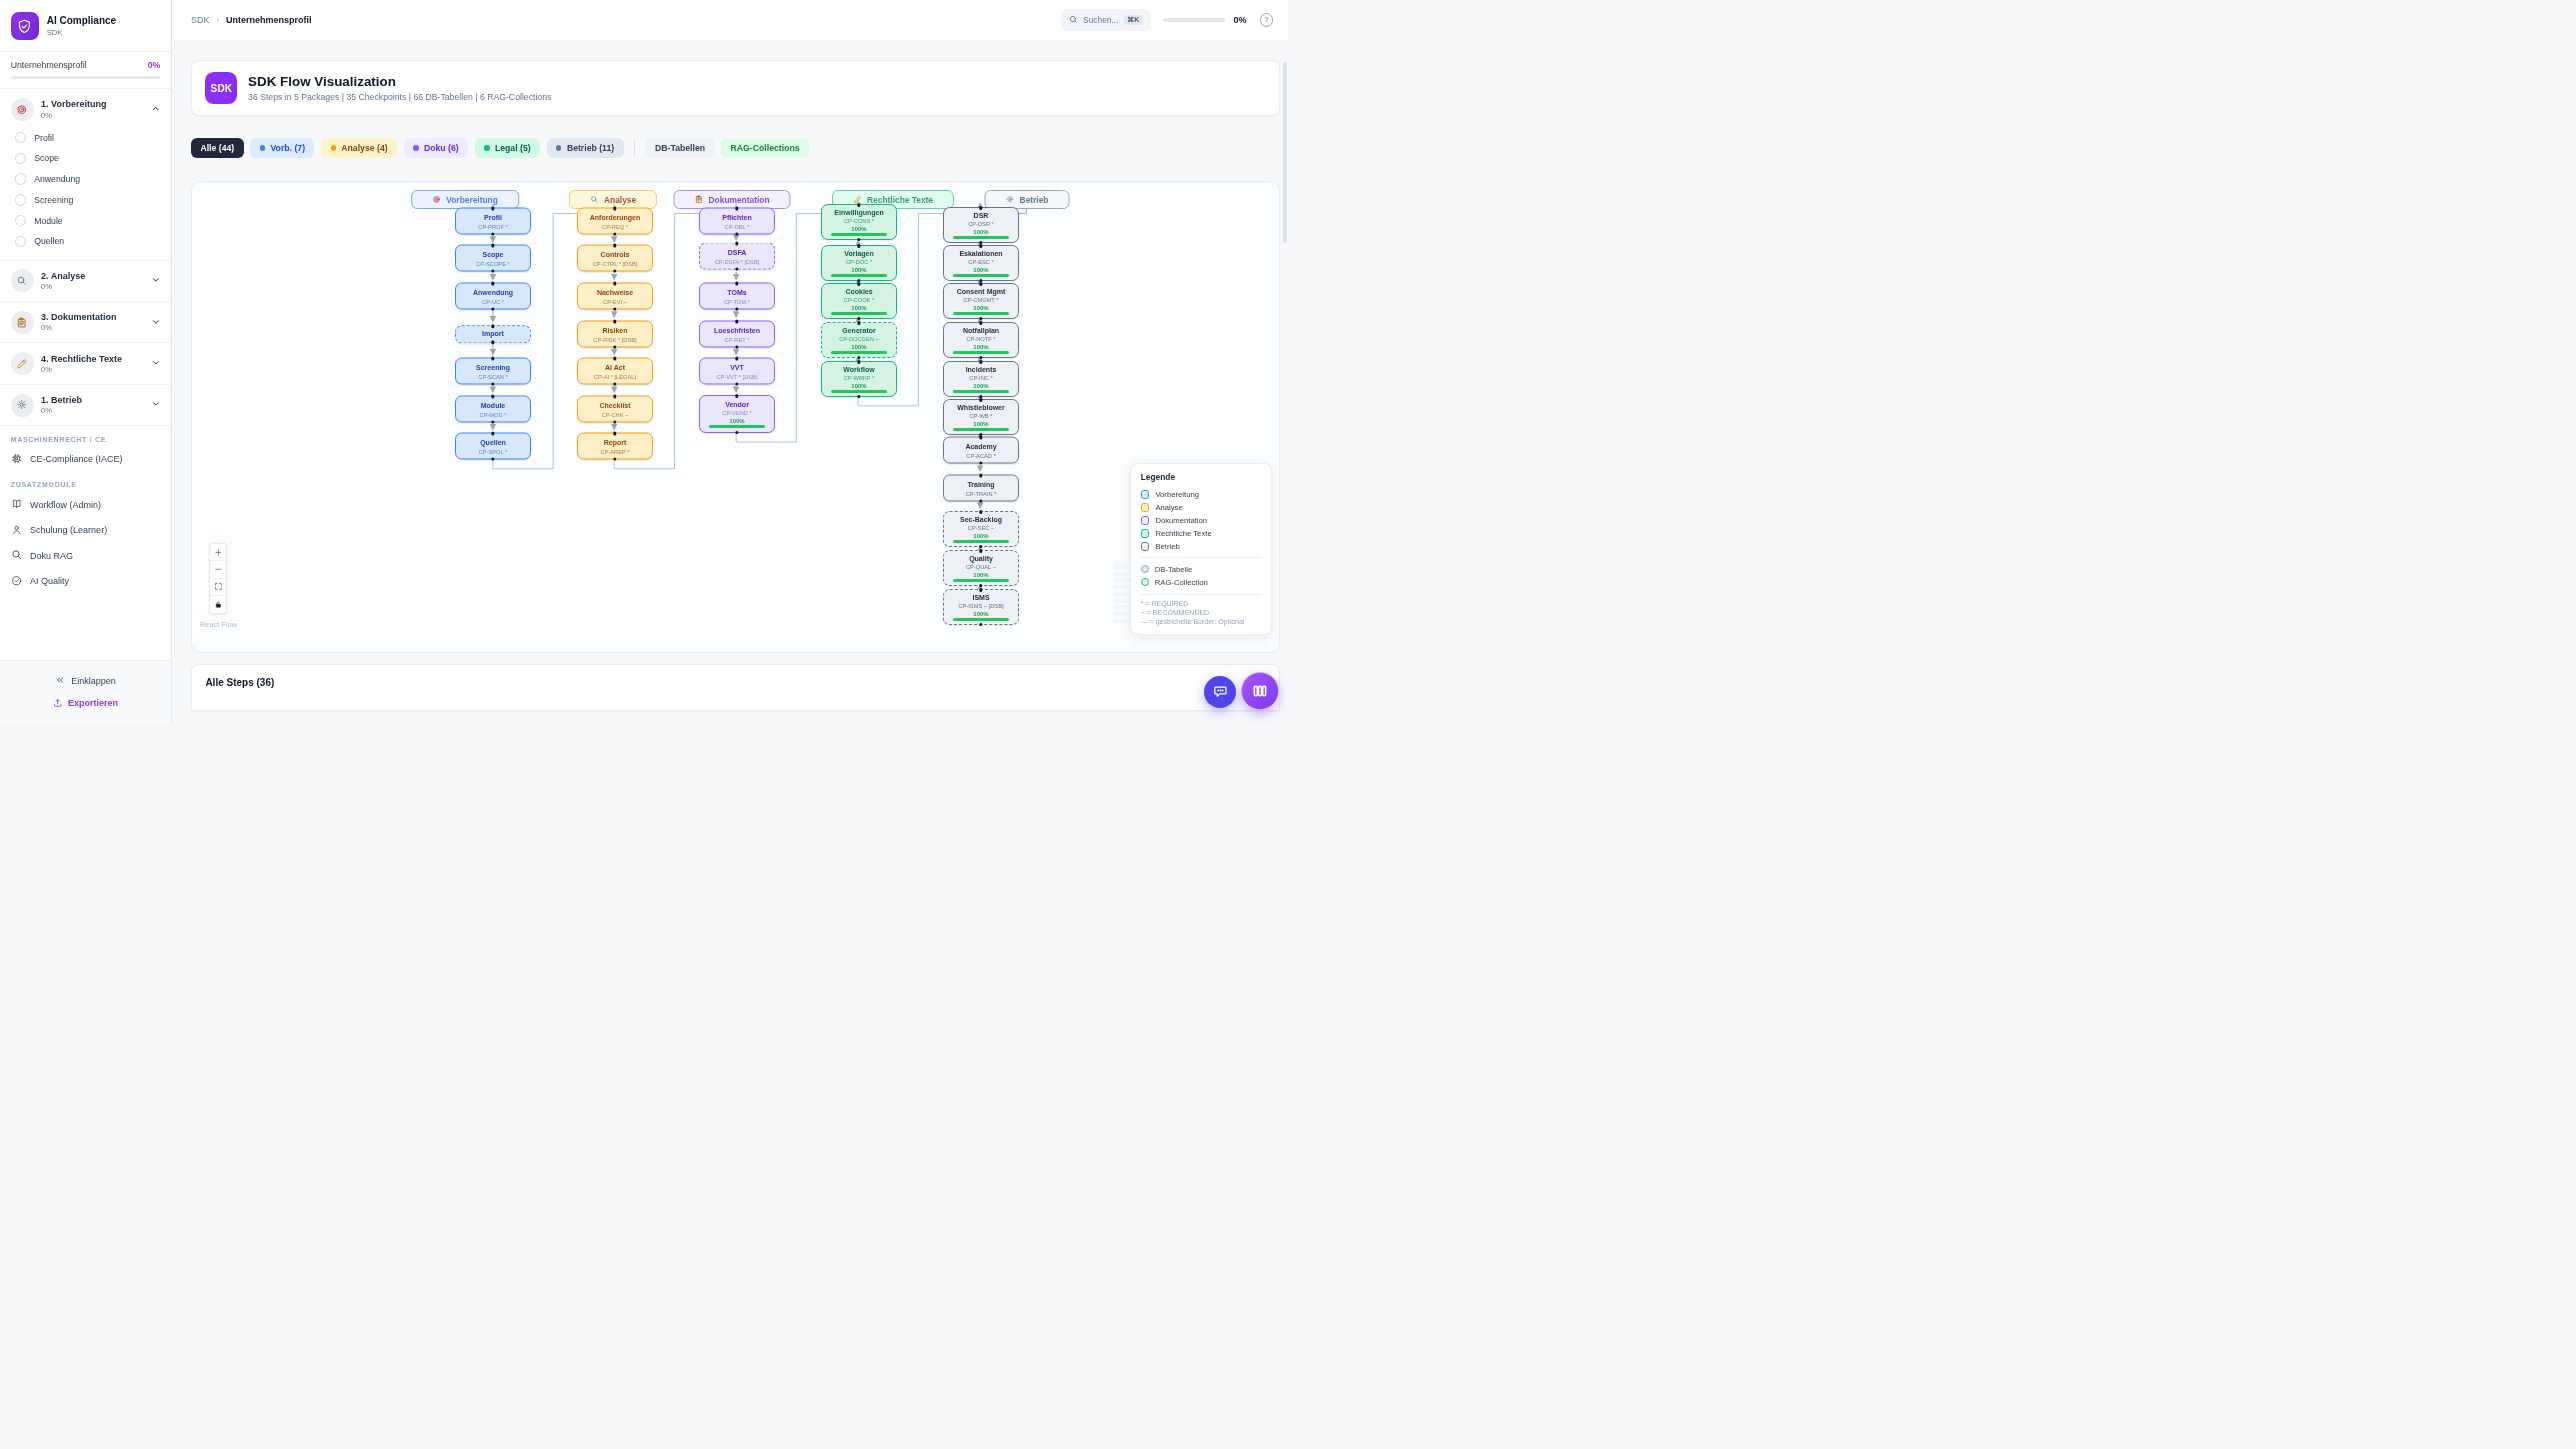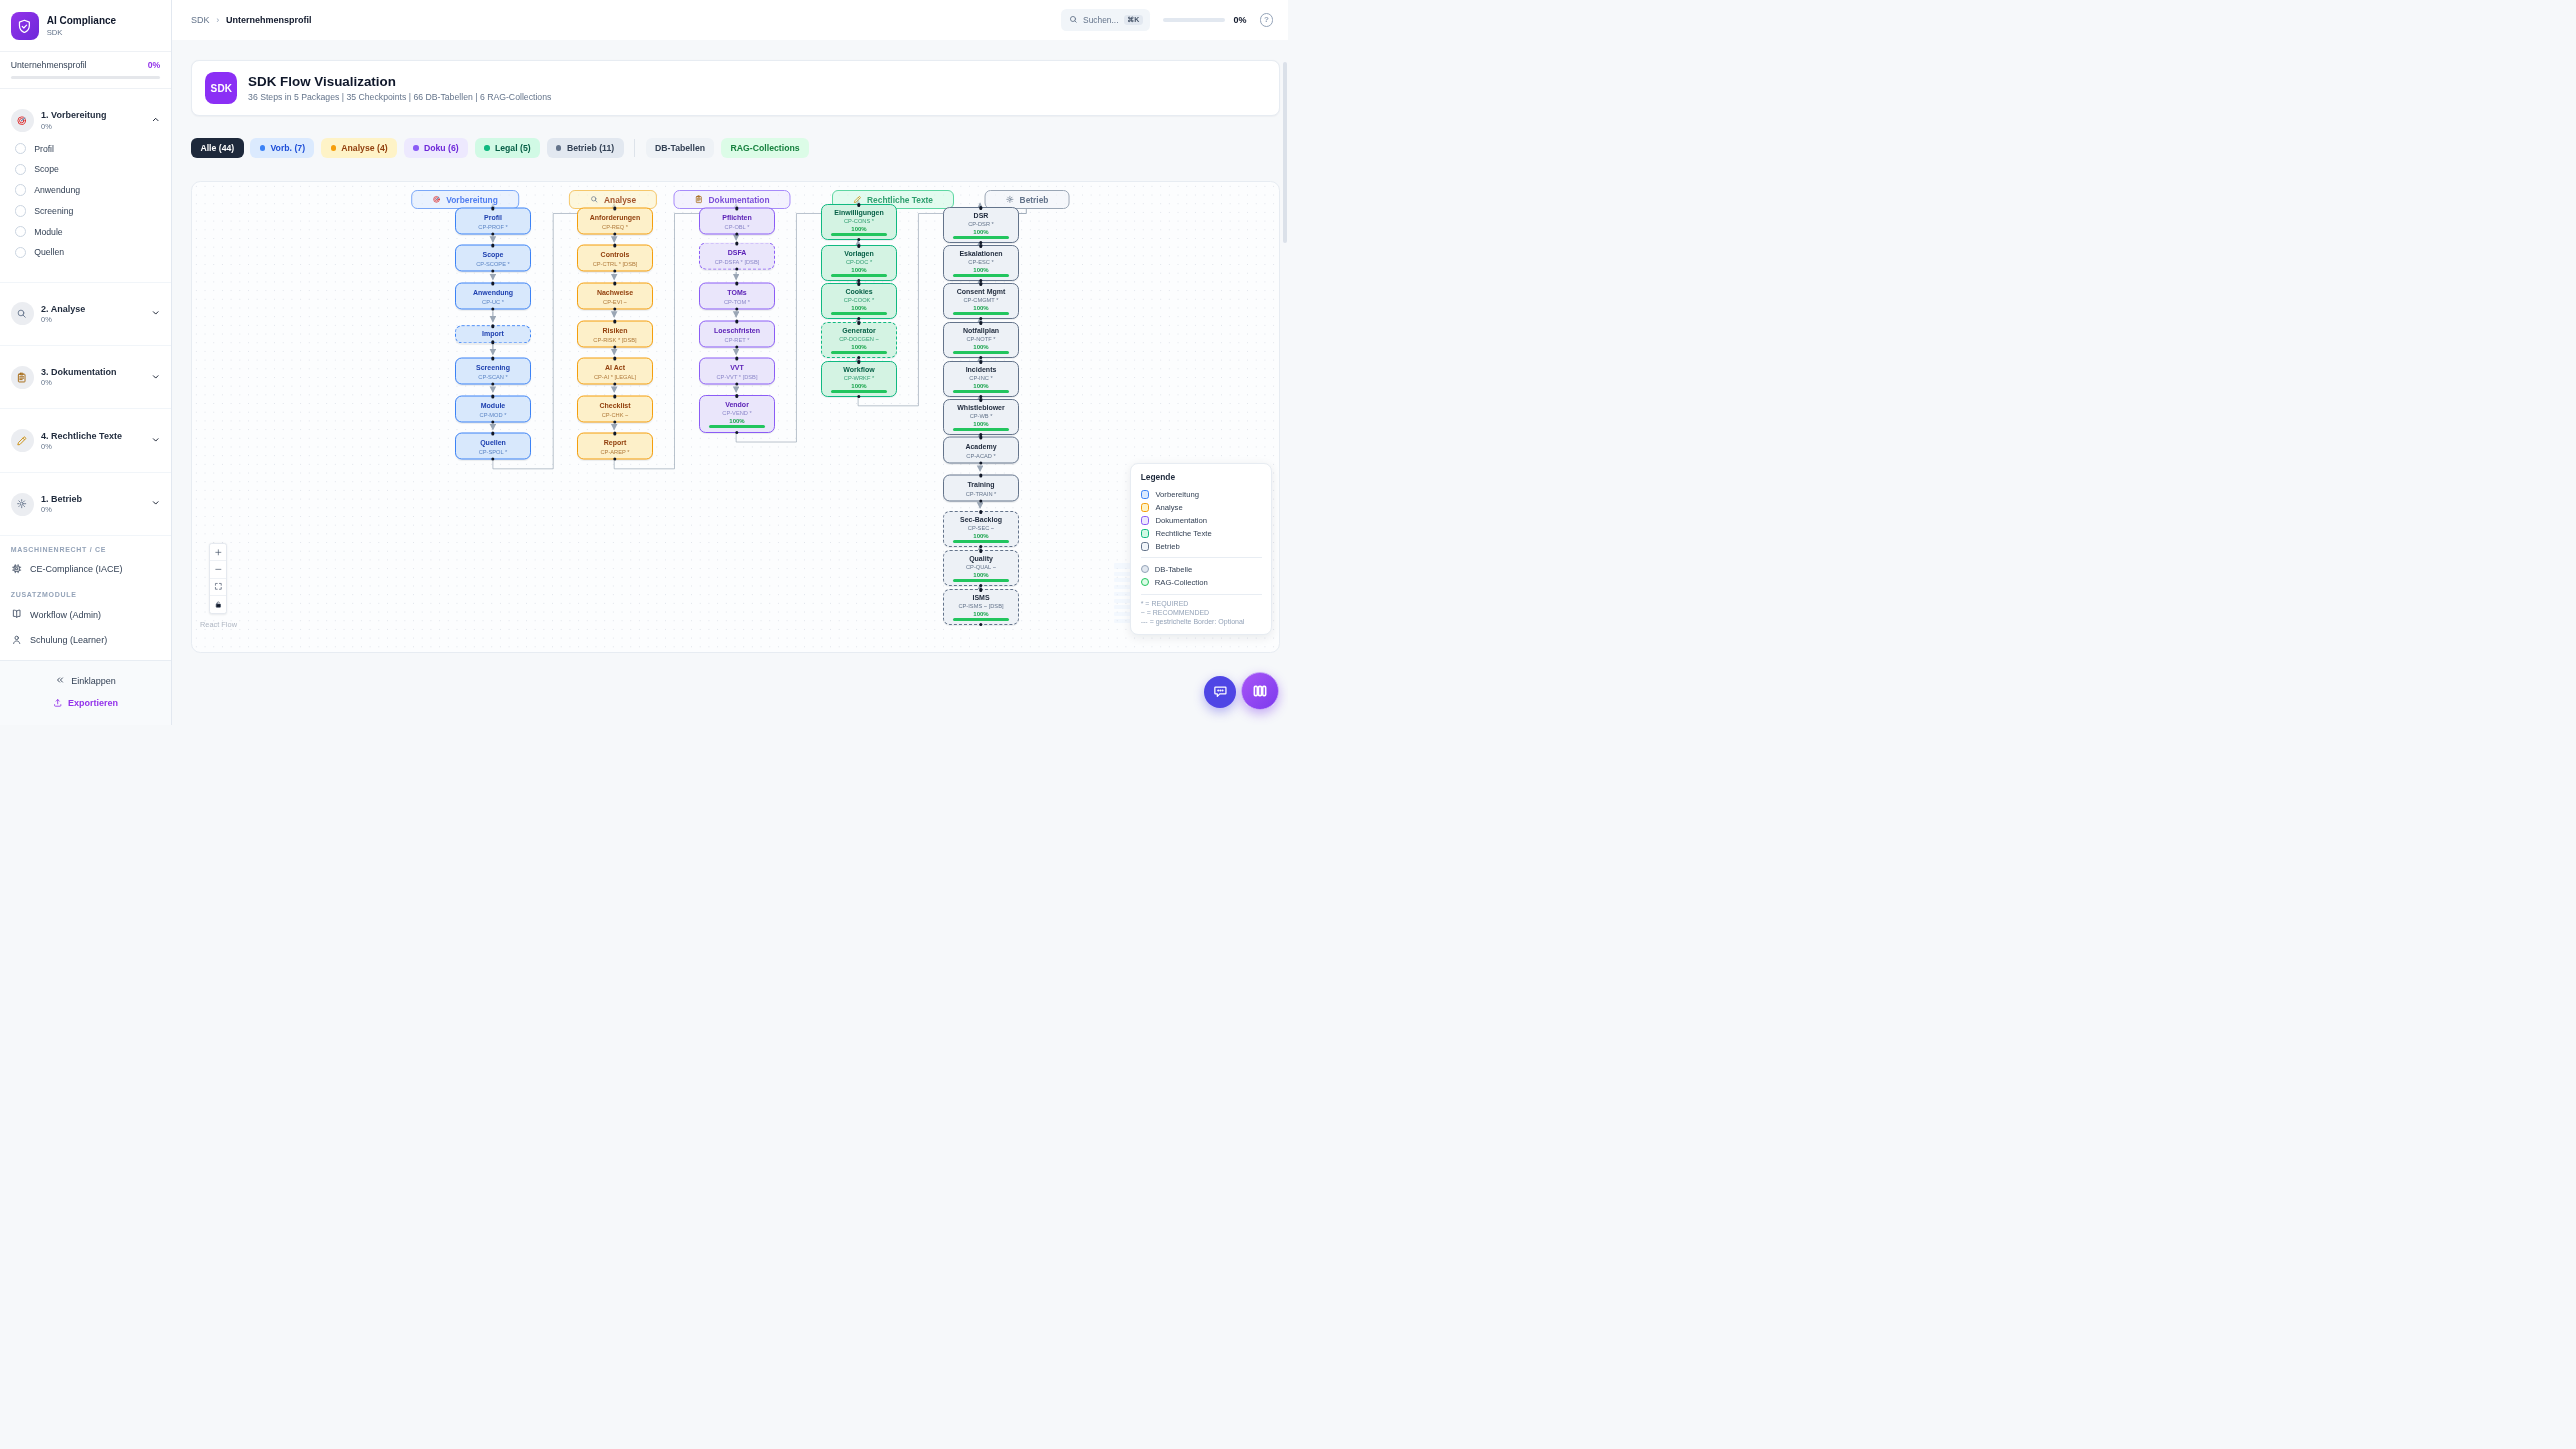--- a/index.html
+++ b/index.html
@@ -11,21 +11,21 @@
   .sidebar { width:172px; min-width:172px; background:#fff; border-right:0.7px solid #e2e8f0; display:flex; flex-direction:column; }
   .sb-head { display:flex; align-items:center; gap:8px; padding:12px 10.7px 10.7px; }
   .logo { width:28px; height:28px; border-radius:8px; background:linear-gradient(135deg,#9333ea,#6d28d9); display:flex; align-items:center; justify-content:center; color:#fff; }
   .sb-title { font-size:10px; font-weight:700; color:#0f172a; }
   .sb-sub { font-size:7.7px; color:#64748b; margin-top:1.3px; }
   .sb-progress { padding:8px 10.7px 9.4px; border-top:0.7px solid #eef1f5; }
   .sb-prog-row { display:flex; justify-content:space-between; align-items:center; font-size:8.7px; color:#334155; }
   .sb-prog-val { color:#9333ea; font-weight:700; }
   .sb-track { height:2.7px; background:#e5e7eb; border-radius:66px; margin-top:6.7px; }
   .sb-nav { flex:1; overflow:hidden; border-top:0.7px solid #eef1f5; }
-  .sb-section { border-bottom:0.7px solid #f1f5f9; padding:15px 0; }
+  .sb-section { border-bottom:0.7px solid #f1f5f9; padding:4px 0; }
   .sb-sec-row { display:flex; align-items:center; gap:7.4px; padding:4.7px 10.7px; cursor:pointer; }
   .sb-sec-ico { width:23px; height:23px; border-radius:50%; background:#ebedf1; display:flex; align-items:center; justify-content:center; flex-shrink:0; }
   .sb-sec-meta { flex:1; }
   .sb-sec-label { font-size:9px; font-weight:700; color:#1e293b; }
   .sb-sec-pct { font-size:7.4px; color:#64748b; margin-top:1.3px; }
   .chev { color:#0f172a; font-size:7.4px; }
   .sb-items { padding:1.3px 0 4px; }
   .sb-item { display:flex; align-items:center; gap:8px; padding:4.7px 10.7px 4.7px 14.8px; cursor:pointer; }
   .sb-item-circle { width:11.4px; height:11.4px; border-radius:50%; border:1.3px solid #cbd5e1; background:#fff; }
   .sb-item-label { font-size:8.7px; color:#334155; }
@@ -775,20 +775,23 @@
             <div class="n-bar" style="background:#22c55e"></div>
           </div>
           <div class="node dashed" style="left: 789px; top: 425px; height: 36px; background: rgb(237, 241, 246); border-color: rgb(100, 116, 139);">
             <div class="n-title" style="color:#1e293b">ISMS</div>
             <div class="n-code" style="color:#64748b">CP-ISMS ~ [DSB]</div>
             <div class="n-pct" style="color:#16a34a">100%</div>
             <div class="n-bar" style="background:#22c55e"></div>
           </div>
         </section>
 
+      <section class="card bottom-card">
+        <div class="bc-title">Alle Steps (36)</div>
+      </section>
     </main>
 
     <div class="fab fab-chat">
       <svg width="14.8" height="14.8" viewBox="0 0 24 24" fill="none" stroke="#fff" stroke-width="2" stroke-linecap="round" stroke-linejoin="round">
           <path d="M4 5h16a1 1 0 0 1 1 1v9a1 1 0 0 1-1 1h-9l-4 4v-4H4a1 1 0 0 1-1-1V6a1 1 0 0 1 1-1z"></path>
           <circle cx="8.5" cy="10.5" r="0.7" fill="#fff"></circle>
           <circle cx="12" cy="10.5" r="0.7" fill="#fff"></circle>
           <circle cx="15.5" cy="10.5" r="0.7" fill="#fff"></circle>
         </svg>
     </div>

